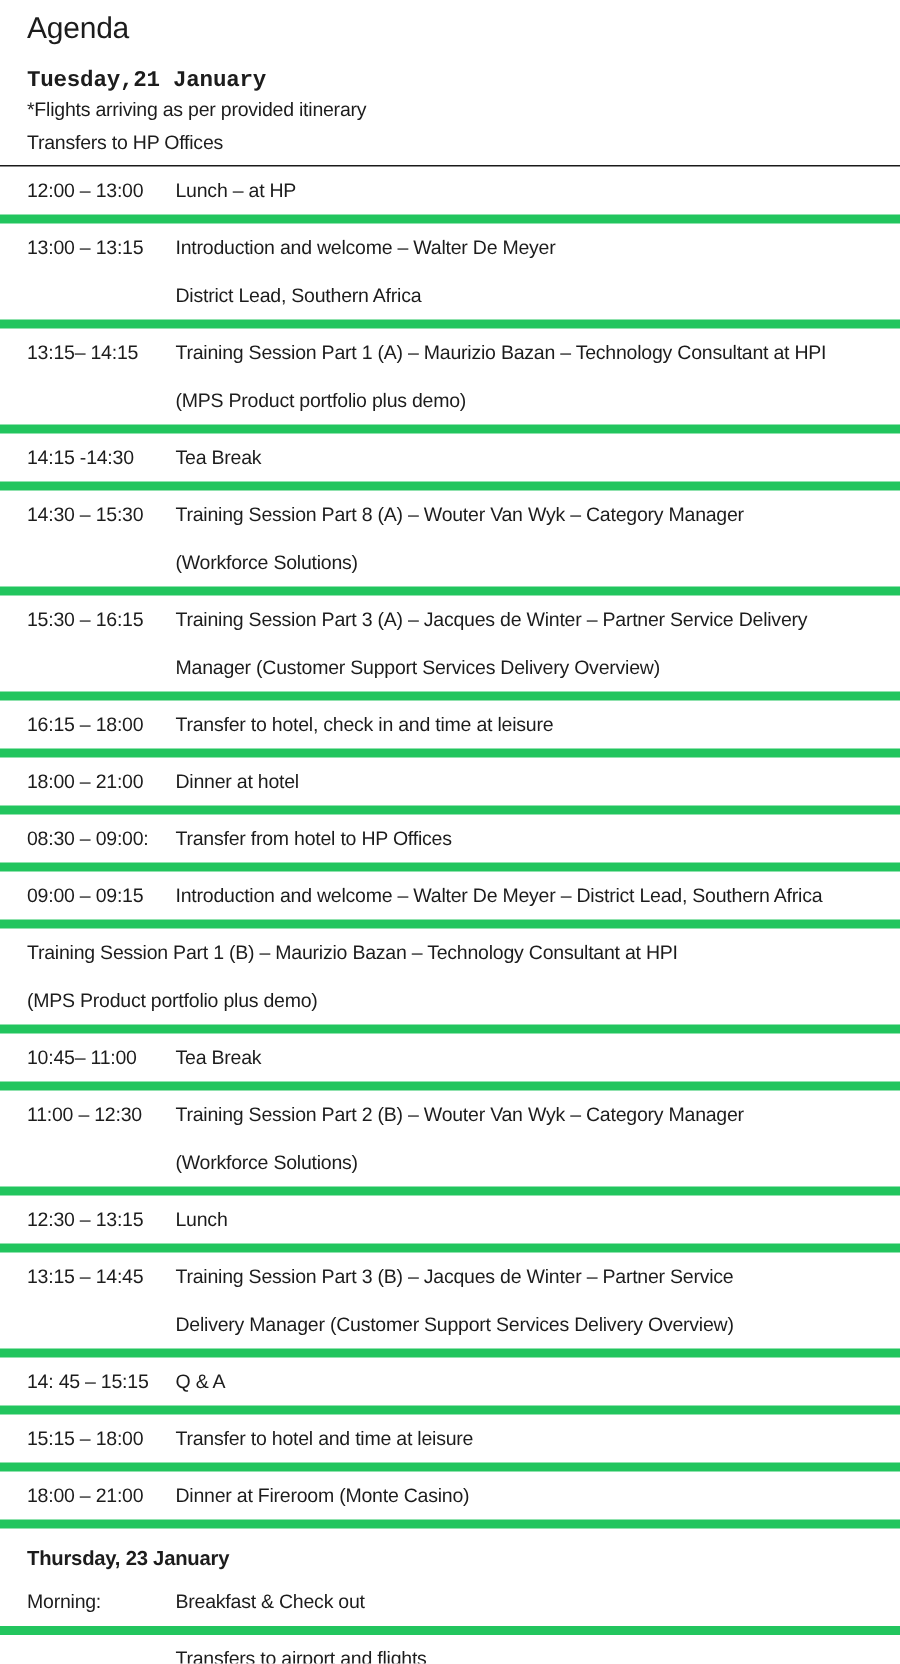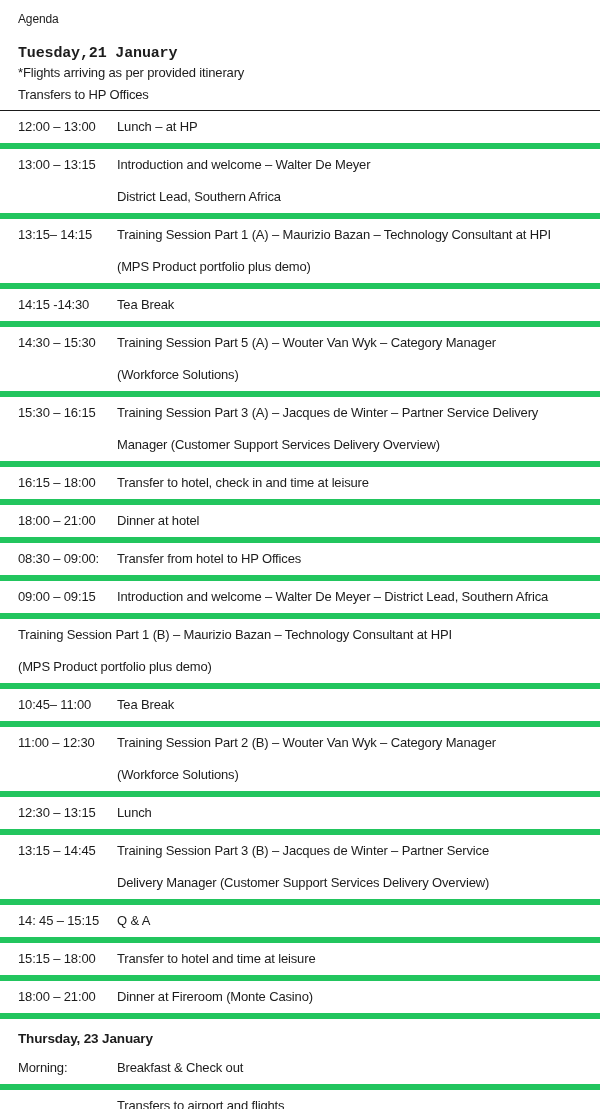--- a/index.html
+++ b/index.html
@@ -11,21 +11,21 @@
     width: 600px;
     height: 1109px;
     font-family: "Liberation Sans", "DejaVu Sans", sans-serif;
     color: #1c1c1c;
     font-size: 13px;
     letter-spacing: -0.15px;
     overflow: hidden;
   }
   .doc { width: 600px; }
   .doc-title {
-    font-size: 12px;
+    font-size: 20px;
     font-weight: 400;
     line-height: 20px;
     margin: 9px 18px 0 18px;
   }
   .day-intro-block { padding-left: 18px; }
   .first-day-heading {
     margin-top: 16px;
     font-weight: 700;
     font-size: 15px;
     line-height: 17px;
@@ -96,21 +96,21 @@
     <div class="row">
       <div class="time-cell">14:15 -14:30</div>
       <div class="desc-cell">
         <div class="desc-line">Tea Break</div>
 
       </div>
     </div>
     <div class="row">
       <div class="time-cell">14:30 – 15:30</div>
       <div class="desc-cell">
-        <div class="desc-line">Training Session Part 5 (A) – Wouter Van Wyk – Category Manager</div>
+        <div class="desc-line">Training Session Part 8 (A) – Wouter Van Wyk – Category Manager</div>
         <div class="desc-line">(Workforce Solutions)</div>
       </div>
     </div>
     <div class="row">
       <div class="time-cell">15:30 – 16:15</div>
       <div class="desc-cell">
         <div class="desc-line">Training Session Part 3 (A) – Jacques de Winter – Partner Service Delivery</div>
         <div class="desc-line">Manager (Customer Support Services Delivery Overview)</div>
       </div>
     </div>

